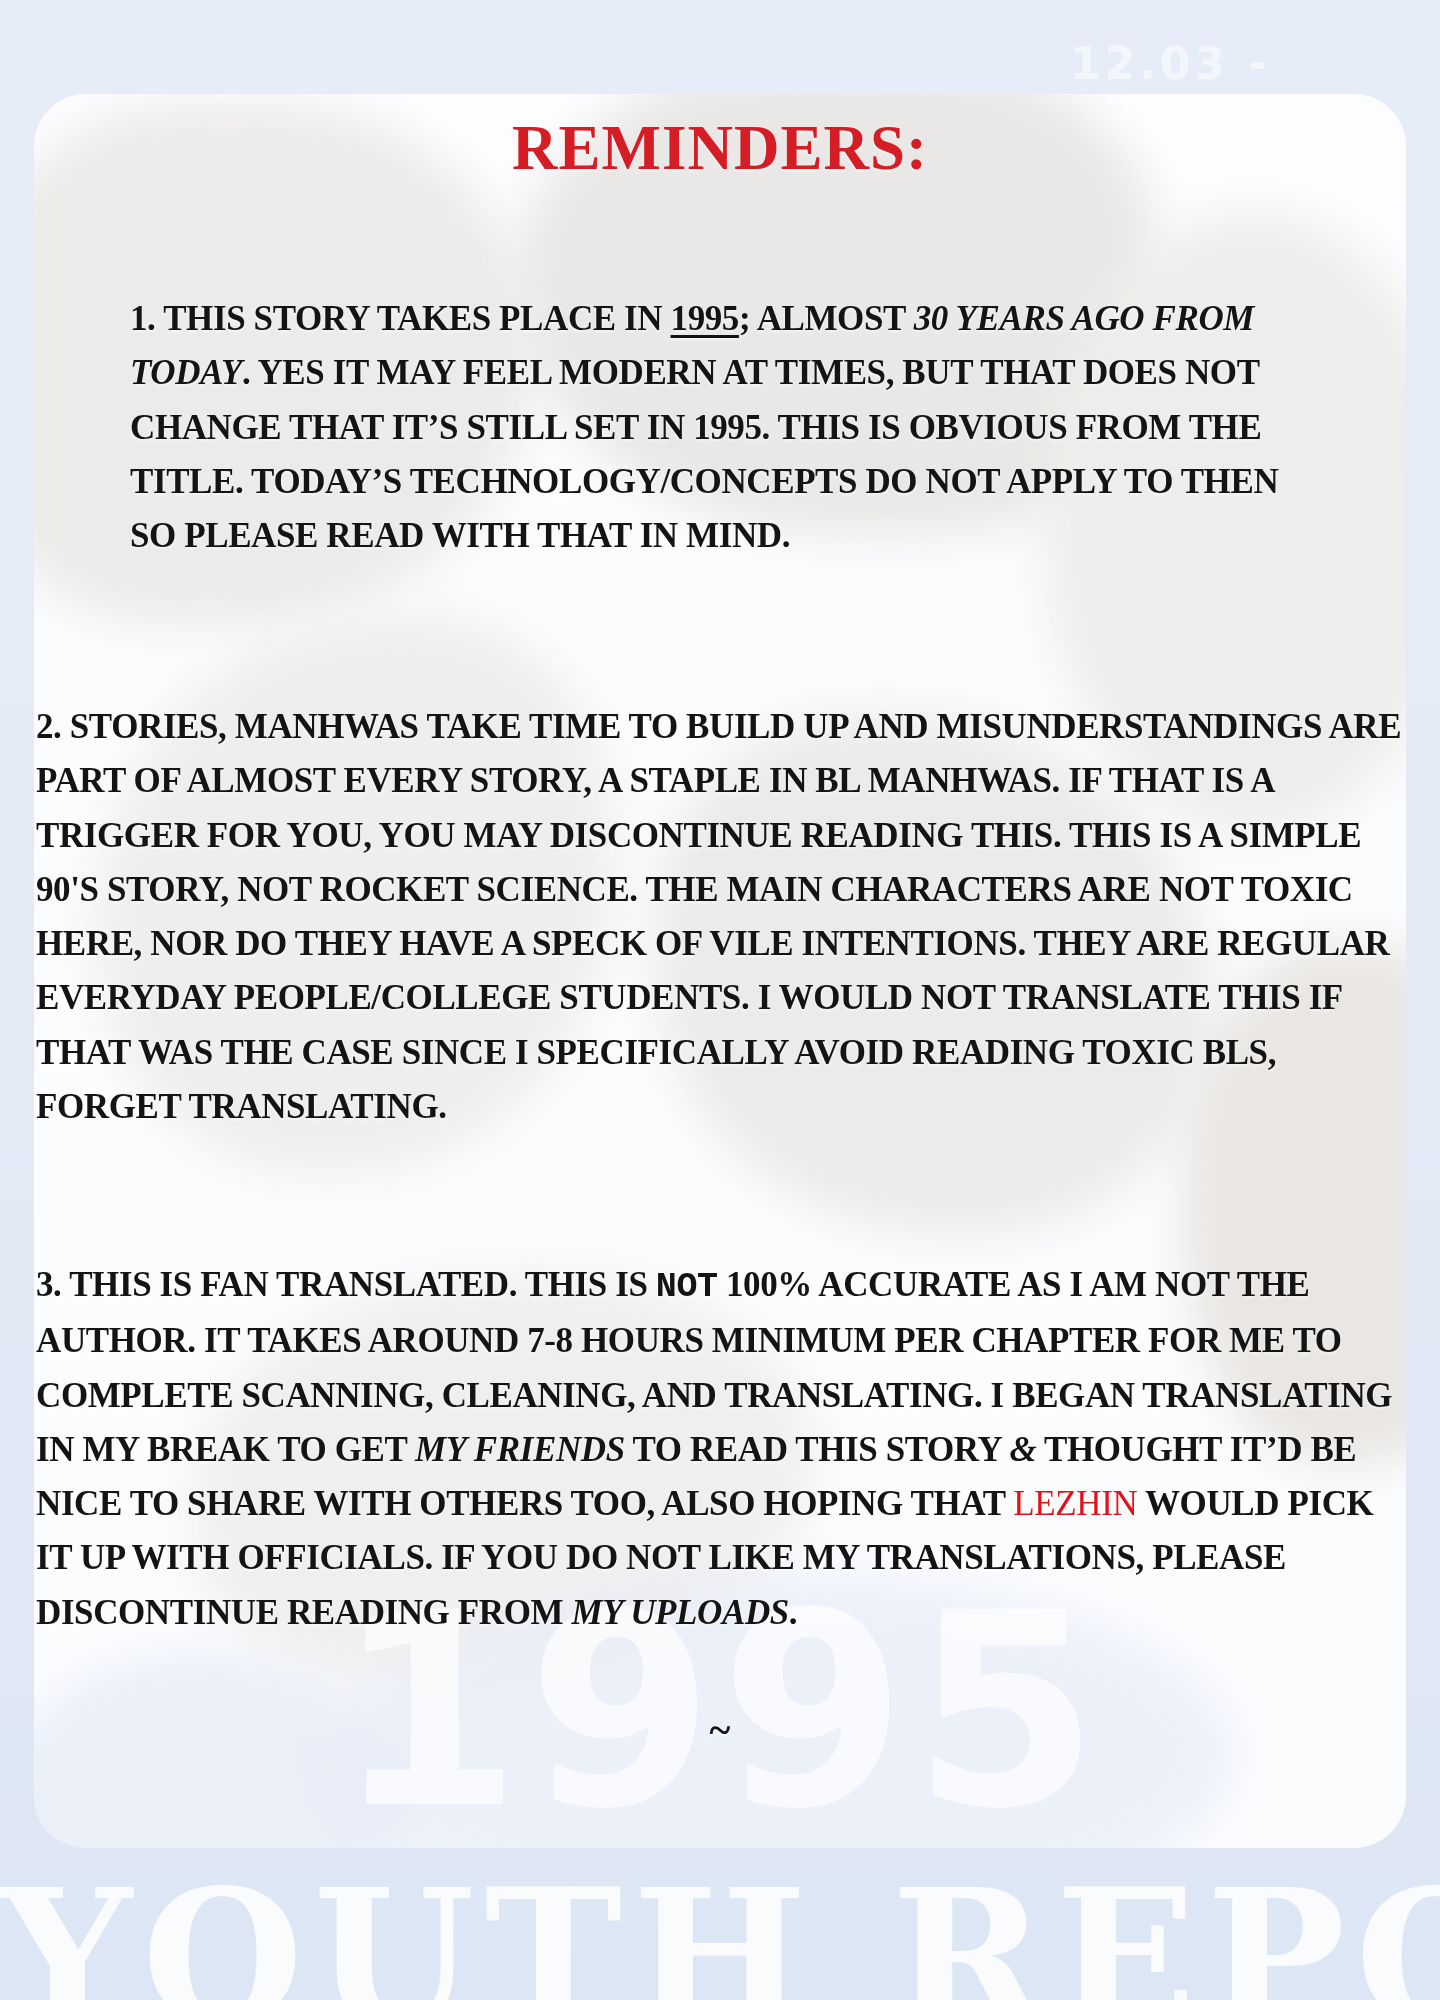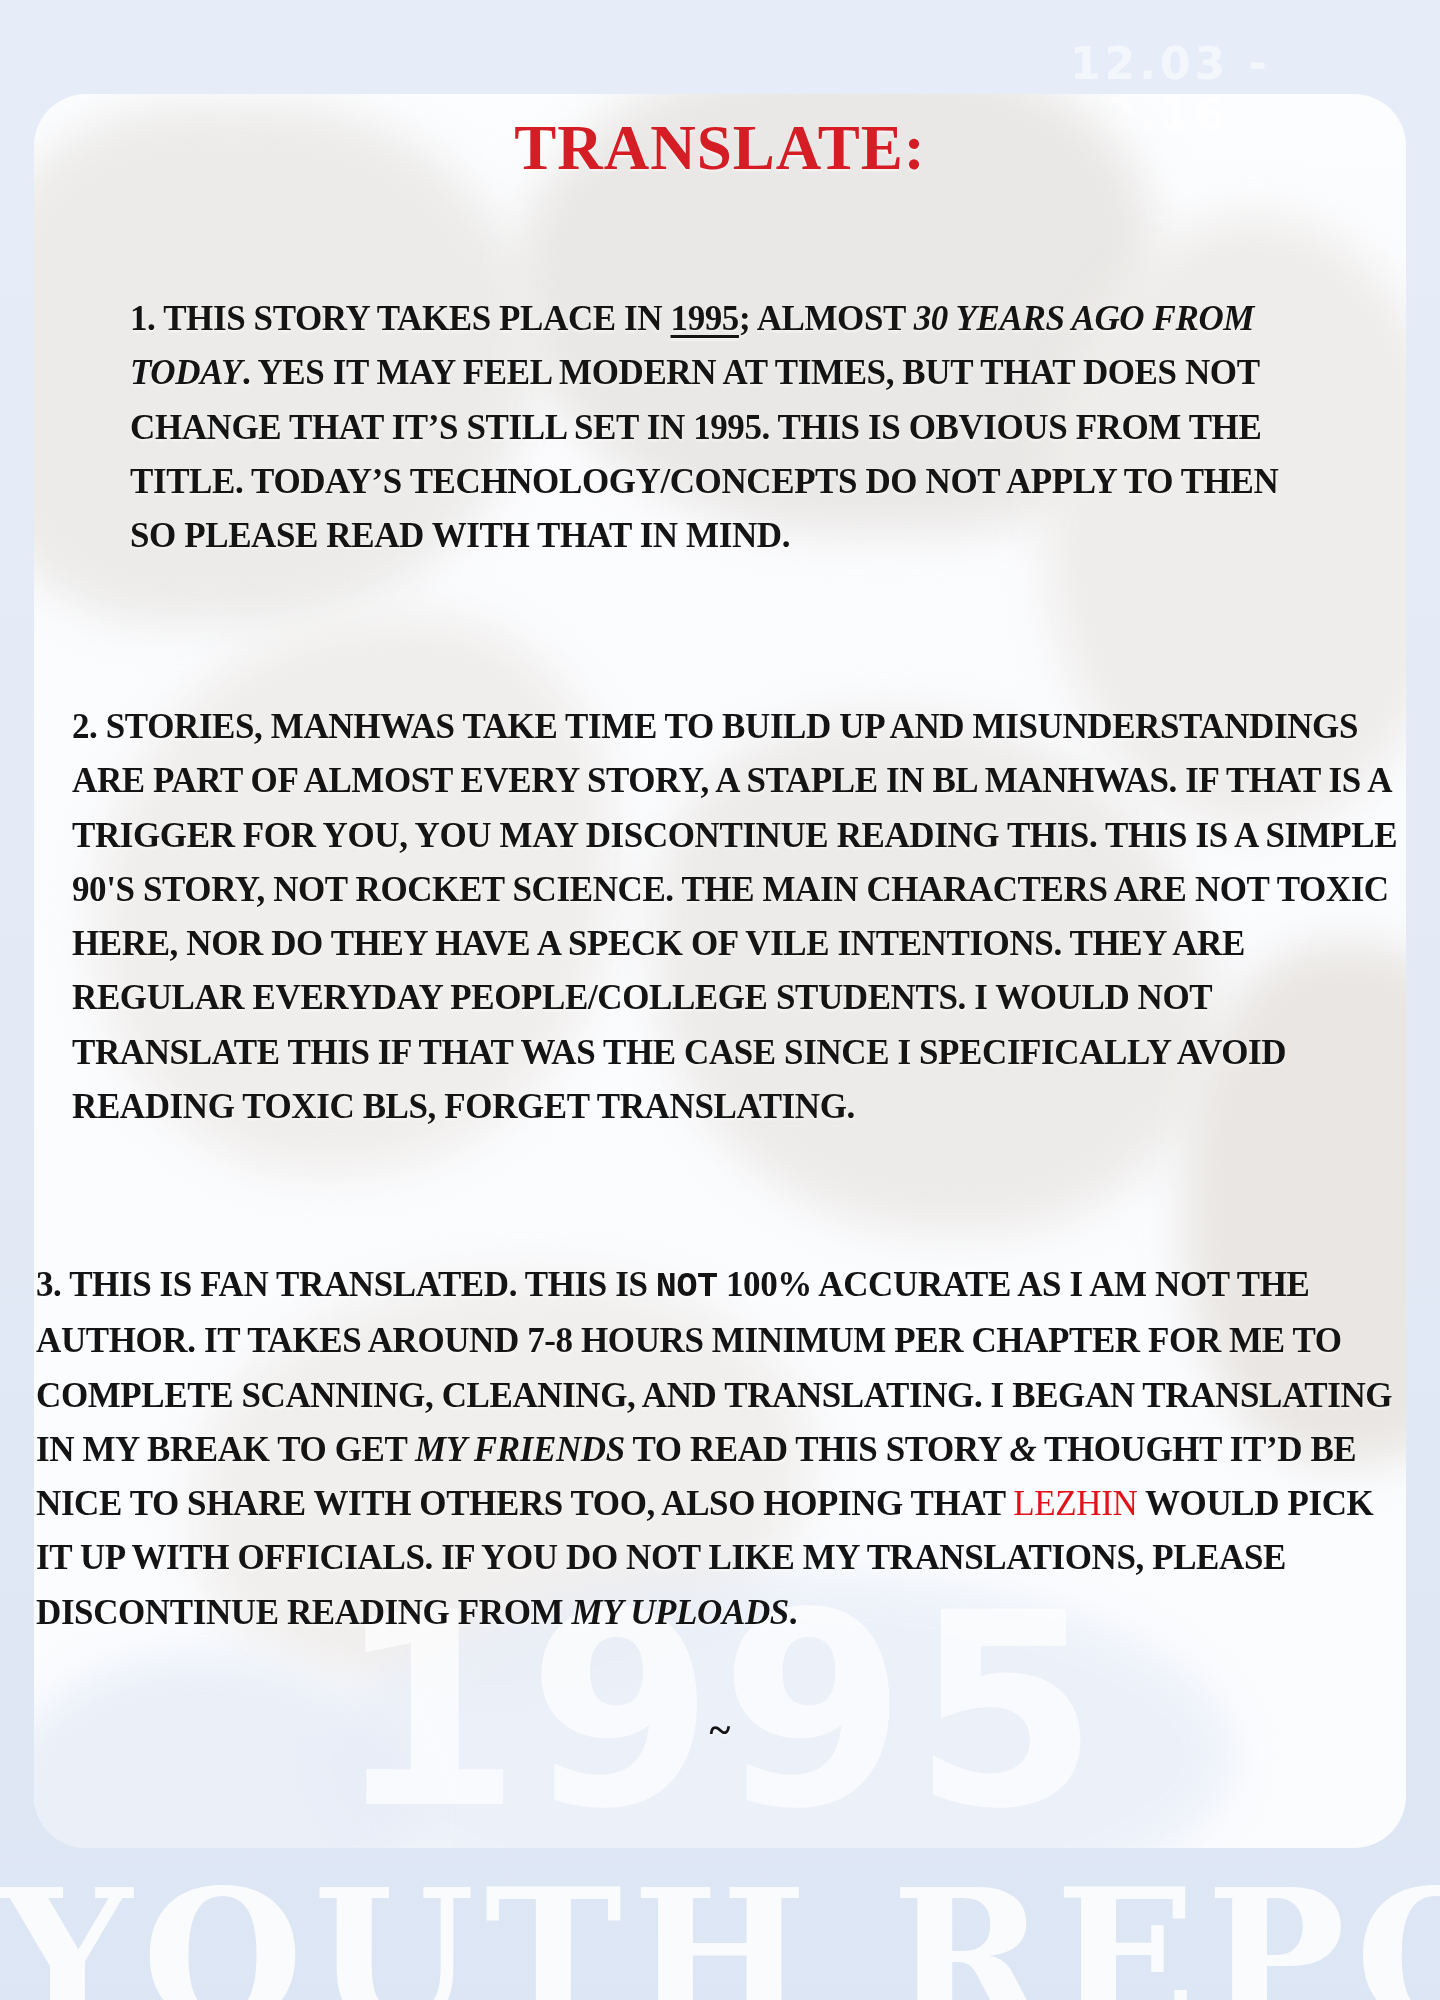--- a/index.html
+++ b/index.html
@@ -99,21 +99,21 @@
   .para {
     position: absolute;
     text-align: left;
     font-size: 35px;
     font-weight: bold;
     line-height: 1.55;
     letter-spacing: -0.4px;
     text-shadow: 0 2px 3px rgba(255,255,255,0.65);
   }
   .p1 { top: 292px; left: 130px; right: 130px; }
-  .p2 { top: 700px; left: 36px;  right: 36px; margin-left: 36px; }
+  .p2 { top: 700px; left: 36px;  right: 36px; }
   .p3 { top: 1258px; left: 36px; right: 36px; }
   .seg.normal { font-style: normal; }
   .seg.bold { font-weight: bold; font-family: Liberation Mono, monospace; }
   .seg.italic { font-style: italic; }
   .seg.bold_italic { font-weight: bold; font-style: italic; }
   .seg.bold_underline { font-weight: bold; text-decoration: underline; text-decoration-thickness: 3px; text-underline-offset: 5px; }
   .seg.red_bold { color: var(--lezhin-red); font-weight: normal; }
   .tilde {
     position: absolute;
     top: 1706px; left: 0; right: 0;
@@ -148,21 +148,21 @@
     <div class="blob b6"></div>
     <div class="blob b7"></div>
     <div class="blob b8"></div>
     <div class="blob b9"></div>
   </div>
 
   <div class="bg-year">1995</div>
   <div class="bg-bottom">YOUTH REPORT</div>
 
   <div class="content">
-    <h1 class="title">TRANSLATE:</h1>
+    <h1 class="title">REMINDERS:</h1>
 
     <p class="para p1"><span class="seg normal">1. THIS STORY TAKES PLACE IN </span><span class="seg bold_underline">1995</span><span class="seg normal">; ALMOST </span><span class="seg bold_italic">30</span><span class="seg italic"> YEARS AGO FROM TODAY</span><span class="seg normal">. YES IT MAY FEEL MODERN AT TIMES, BUT THAT DOES NOT CHANGE THAT IT’S STILL SET IN 1995. THIS IS OBVIOUS FROM THE TITLE. TODAY’S TECHNOLOGY/CONCEPTS DO NOT APPLY TO THEN SO PLEASE READ WITH THAT IN MIND.</span></p>
     <p class="para p2"><span class="seg normal">2. STORIES, MANHWAS TAKE TIME TO BUILD UP AND MISUNDERSTANDINGS ARE PART OF ALMOST EVERY STORY, A STAPLE IN BL MANHWAS. IF THAT IS A TRIGGER FOR YOU, YOU MAY DISCONTINUE READING THIS. THIS IS A SIMPLE 90'S STORY, NOT ROCKET SCIENCE. THE MAIN CHARACTERS ARE NOT TOXIC HERE, NOR DO THEY HAVE A SPECK OF VILE INTENTIONS. THEY ARE REGULAR EVERYDAY PEOPLE/COLLEGE STUDENTS. I WOULD NOT TRANSLATE THIS IF THAT WAS THE CASE SINCE I SPECIFICALLY AVOID READING TOXIC BLS, FORGET TRANSLATING.</span></p>
     <p class="para p3"><span class="seg normal">3. THIS IS FAN TRANSLATED. THIS IS </span><span class="seg bold">NOT</span><span class="seg normal"> 100% ACCURATE AS I AM NOT THE AUTHOR. IT TAKES AROUND 7-8 HOURS MINIMUM PER CHAPTER FOR ME TO COMPLETE SCANNING, CLEANING, AND TRANSLATING. I BEGAN TRANSLATING IN MY BREAK TO GET </span><span class="seg italic">MY FRIENDS</span><span class="seg normal"> TO READ THIS STORY </span><span class="seg italic">&amp;</span><span class="seg normal"> THOUGHT IT’D BE NICE TO SHARE WITH OTHERS TOO, ALSO HOPING THAT </span><span class="seg red_bold">LEZHIN</span><span class="seg normal"> WOULD PICK IT UP WITH OFFICIALS. IF YOU DO NOT LIKE MY TRANSLATIONS, PLEASE DISCONTINUE READING FROM </span><span class="seg italic">MY UPLOADS</span><span class="seg normal">.</span></p>
 
     <div class="tilde">~</div>
   </div>
 
 </div>
 

